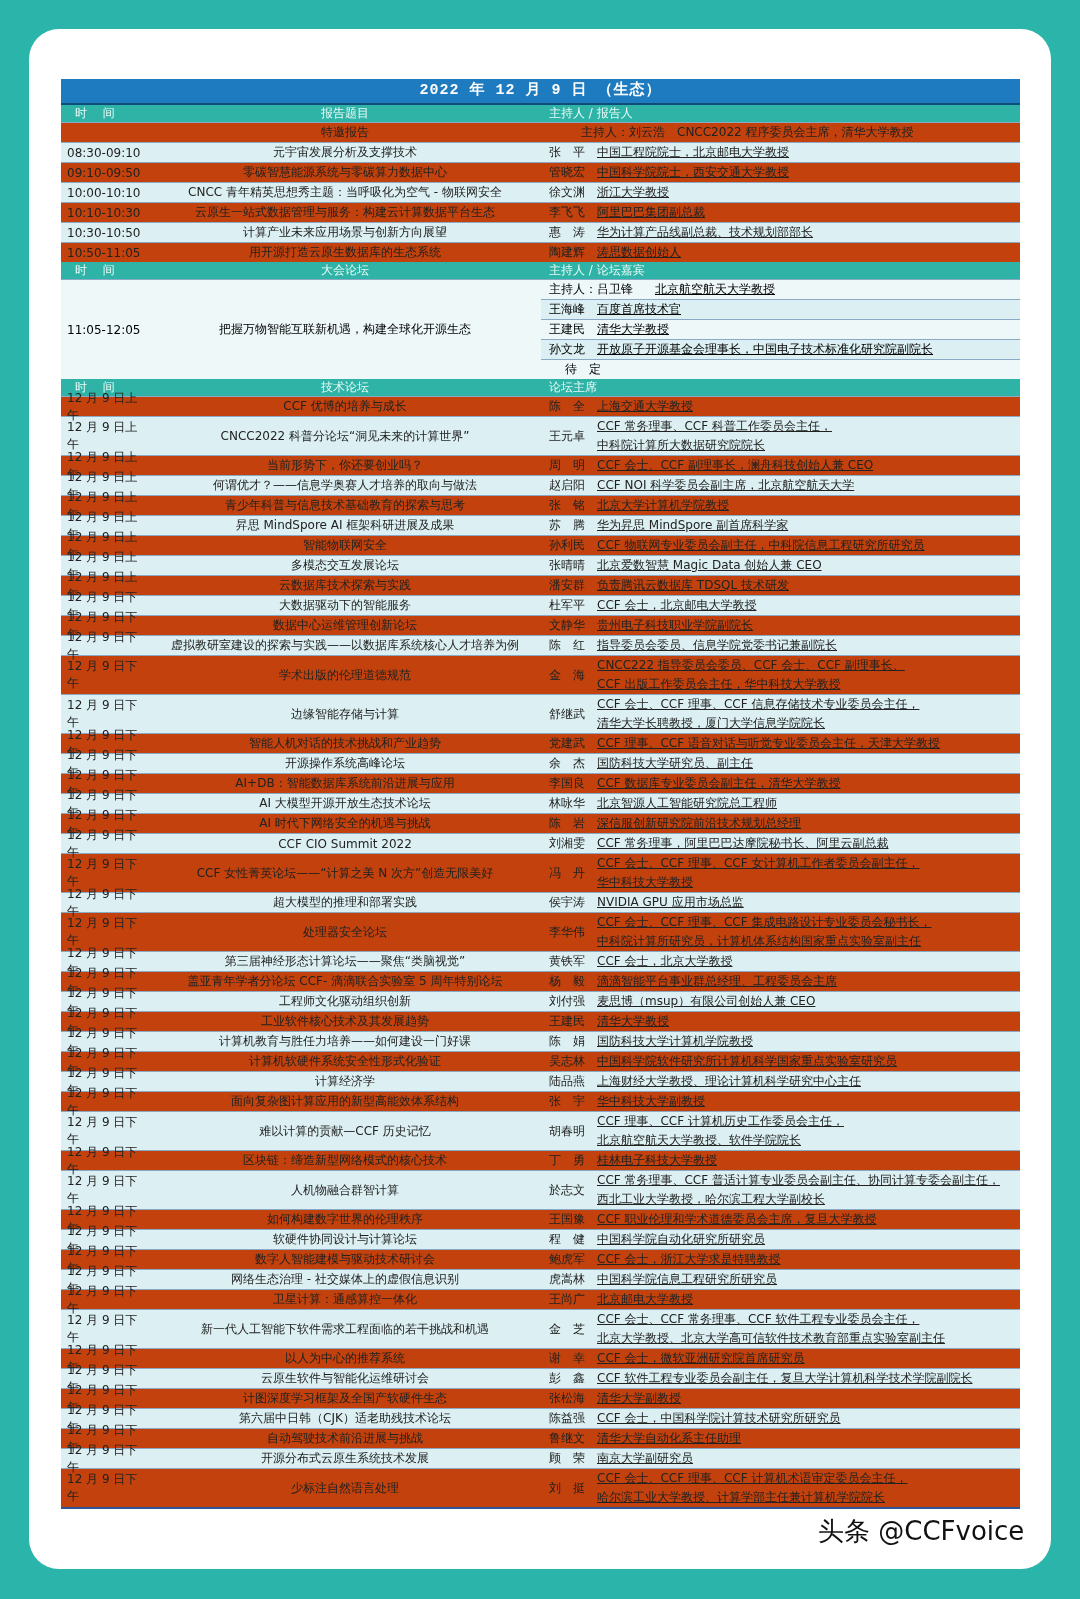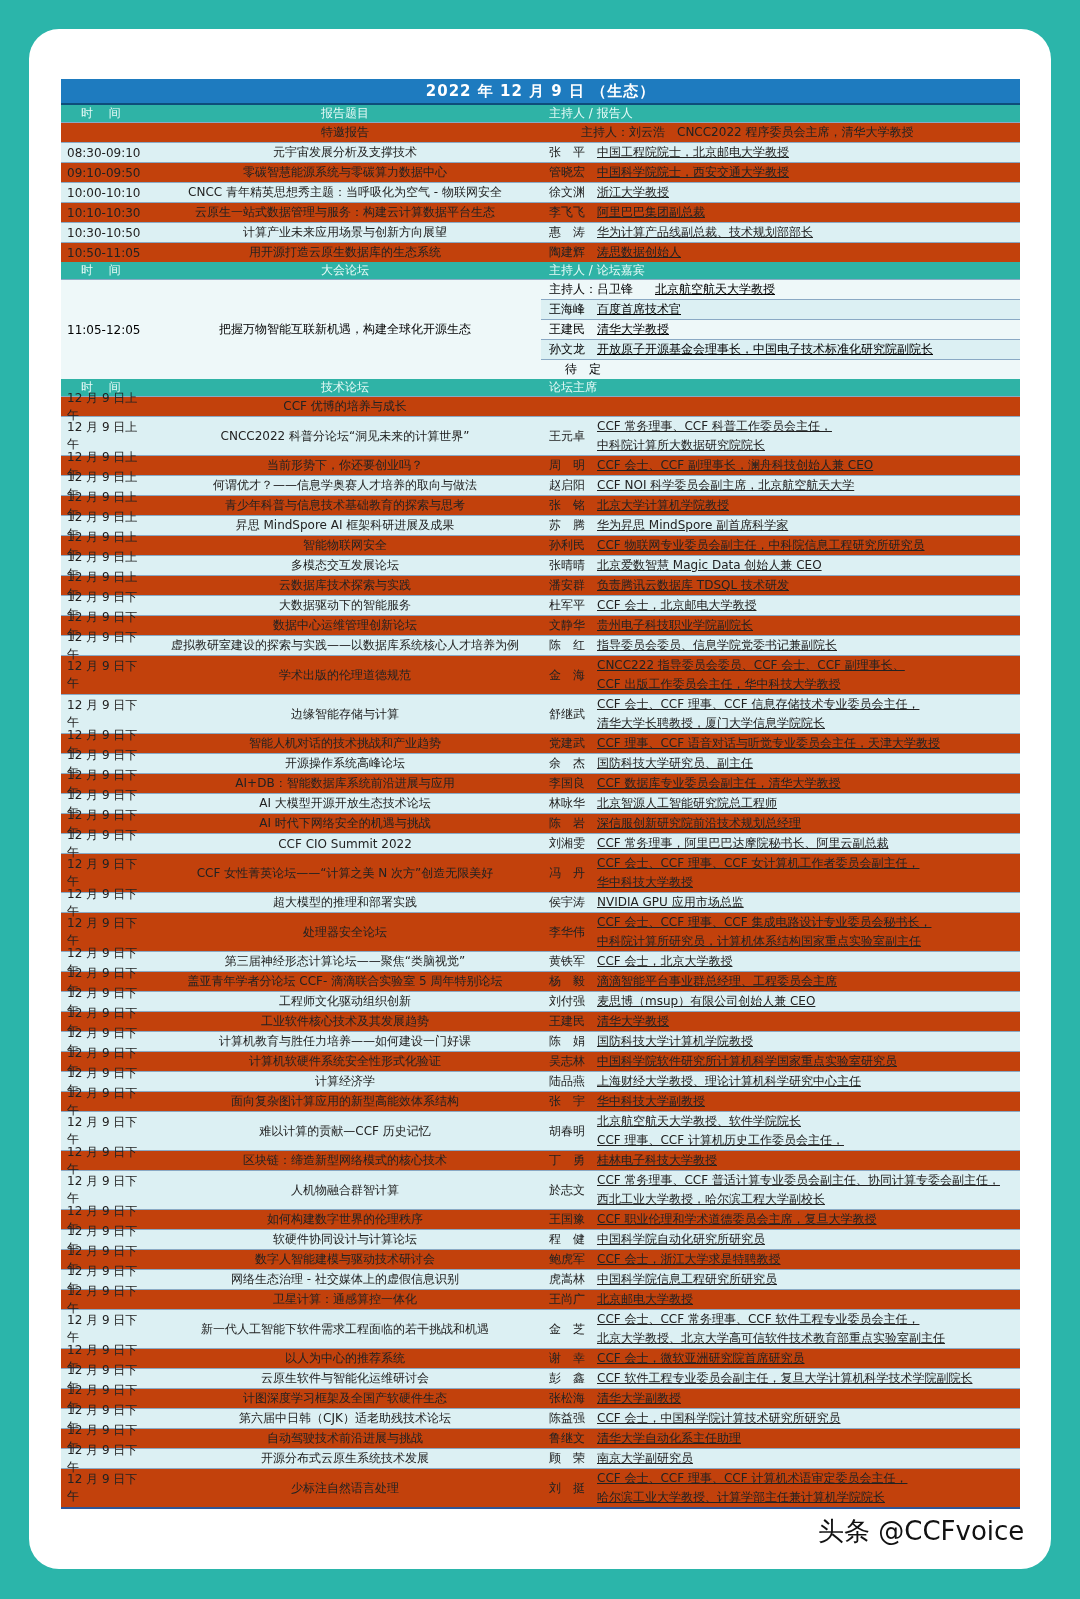--- a/index.html
+++ b/index.html
@@ -14,36 +14,36 @@
   .bottom-band {
     position:absolute; left:0; top:1572px; width:1080px; height:27px; background:#2bb5aa;
   }
   .table {
     position:absolute; left:61px; top:79px; width:959px;
     border-bottom:2px solid #2f5597;
   }
   .title-bar {
     height:24px; background:#1e7bbf; color:#fff; text-align:center;
     font-size:15px; font-weight:bold; line-height:24px;
-    border-bottom:2px solid #0e4d7a; letter-spacing:1px;
+    border-bottom:2px solid #0e4d7a; letter-spacing:1px;font-family:Liberation Mono, monospace;
   }
   .hdr {
     display:flex; height:17px; background:#2fb3a6; color:#e9fbf8; font-size:12px; line-height:17px;
   }
   .row {
     display:flex; font-size:12px; color:#222; border-top:1px solid #8aa9c4;
   }
   .row.alt { background:#dcf0f3; }
   .row.plain { background:#c2410c; }
   .c-time { width:88px; padding-left:6px; box-sizing:border-box; display:flex; align-items:center; }
   .c-topic { width:392px; text-align:center; display:flex; align-items:center; justify-content:center; }
   .c-host { flex:1; display:flex; align-items:stretch; }
   .host-name { width:52px; padding-left:8px; box-sizing:border-box; display:flex; align-items:center; white-space:nowrap; }
   .host-title { flex:1; display:flex; flex-direction:column; justify-content:center; white-space:nowrap; padding-left:4px;text-decoration:underline; }
-  .hdr .c-time { padding-left:20px; letter-spacing:6px; }
+  .hdr .c-time { padding-left:14px; letter-spacing:6px; }
   .hdr .c-topic { }
   .hdr .c-host { padding-left:8px; align-items:center; }
   .line { height:19px; line-height:19px; }
   .single { height:19px; }
   .double { height:38px; }
   .moderator-line { padding-left:8px; white-space:nowrap;margin-left:32px; }
   .panel { display:flex; border-top:1px solid #8aa9c4; background:#eef8f9; }
   .panel .c-time, .panel .c-topic { font-size:12px; }
   .panel-list { flex:1; }
   .panel-item { display:flex; height:19px; line-height:19px; font-size:12px; border-bottom:1px solid #8aa9c4; }
@@ -172,20 +172,26 @@
 
   <div class="hdr">
     <div class="c-time">时 间</div>
     <div class="c-topic">技术论坛</div>
     <div class="c-host">论坛主席</div>
   </div>
   <div id="s3rows">
       <div class="row plain single">
         <div class="c-time">12 月 9 日上午</div>
         <div class="c-topic">CCF 优博的培养与成长</div>
+        <div class="c-host">
+          <div class="host-name">陈　全</div>
+          <div class="host-title">
+            <div class="line">上海交通大学教授</div>
+          </div>
+        </div>
       </div>
       <div class="row alt double">
         <div class="c-time">12 月 9 日上午</div>
         <div class="c-topic">CNCC2022 科普分论坛“洞见未来的计算世界”</div>
         <div class="c-host">
           <div class="host-name">王元卓</div>
           <div class="host-title">
             <div class="line">CCF 常务理事、CCF 科普工作委员会主任，</div>
             <div class="line">中科院计算所大数据研究院院长</div>
           </div>
@@ -484,22 +490,22 @@
             <div class="line">华中科技大学副教授</div>
           </div>
         </div>
       </div>
       <div class="row alt double">
         <div class="c-time">12 月 9 日下午</div>
         <div class="c-topic">难以计算的贡献—CCF 历史记忆</div>
         <div class="c-host">
           <div class="host-name">胡春明</div>
           <div class="host-title">
+            <div class="line">CCF 理事、CCF 计算机历史工作委员会主任，</div>
             <div class="line">北京航空航天大学教授、软件学院院长</div>
-            <div class="line">CCF 理事、CCF 计算机历史工作委员会主任，</div>
           </div>
         </div>
       </div>
       <div class="row plain single">
         <div class="c-time">12 月 9 日下午</div>
         <div class="c-topic">区块链：缔造新型网络模式的核心技术</div>
         <div class="c-host">
           <div class="host-name">丁　勇</div>
           <div class="host-title">
             <div class="line">桂林电子科技大学教授</div>

